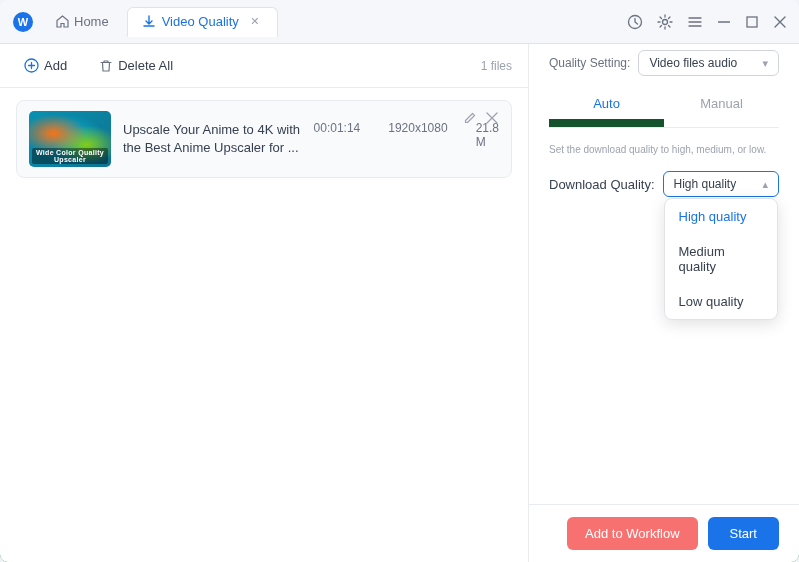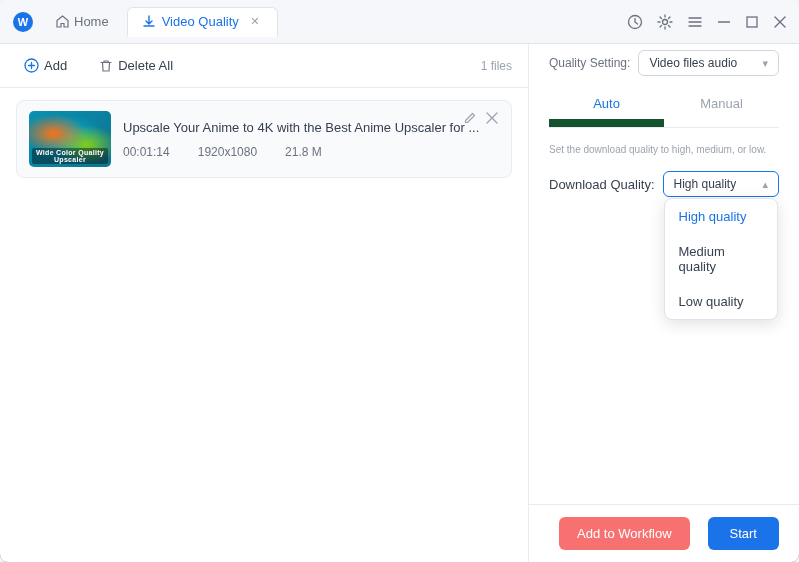--- a/index.html
+++ b/index.html
@@ -171,21 +171,21 @@
       text-align: center;
       background: rgba(0,0,0,0.4);
       border-radius: 2px;
       padding: 1px 2px;
       font-weight: 600;
       letter-spacing: 0.3px;
     }
     .file-info {
       flex: 1;
       display: flex;
-      flex-direction: column;
+      flex-direction: row;
       gap: 8px;
     }
     .file-title {
       font-size: 13px;
       color: #374151;
       line-height: 1.4;
     }
     .file-meta {
       display: flex;
       gap: 28px;
@@ -334,21 +334,21 @@
       font-size: 13px;
       cursor: pointer;
       color: #374151;
     }
     .dropdown-item.selected { color: #1a73e8; }
 
     
     .bottom-actions {
       display: flex;
       justify-content: flex-end;
-      gap: 18px;
+      gap: 10px;
       padding: 12px 20px;
       border-top: 1px solid #e8ecf0;
       margin-top: auto;
     }
     .btn-workflow {
       padding: 9px 18px;
       background: #f87171;
       color: #fff;
       border: none;
       border-radius: 6px;

